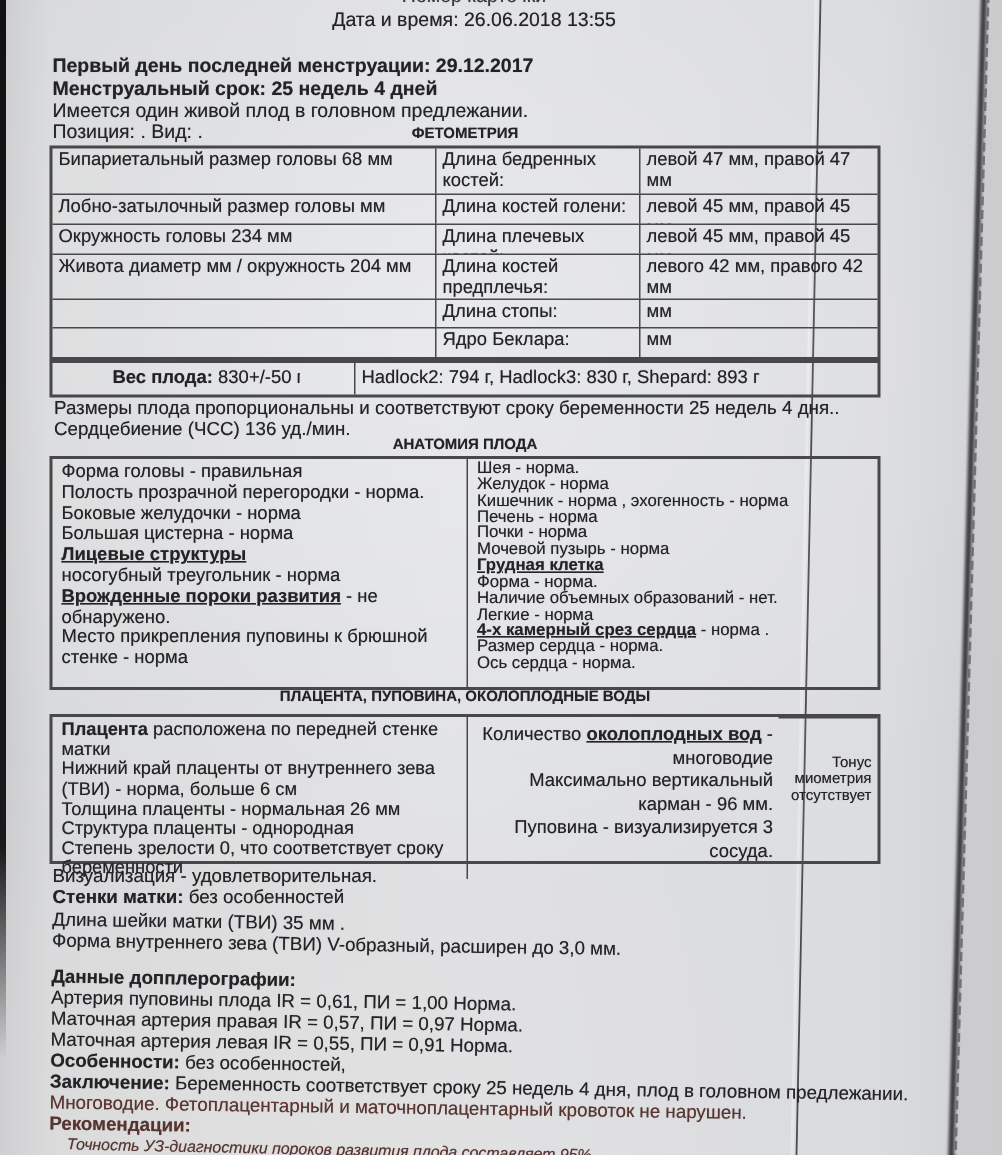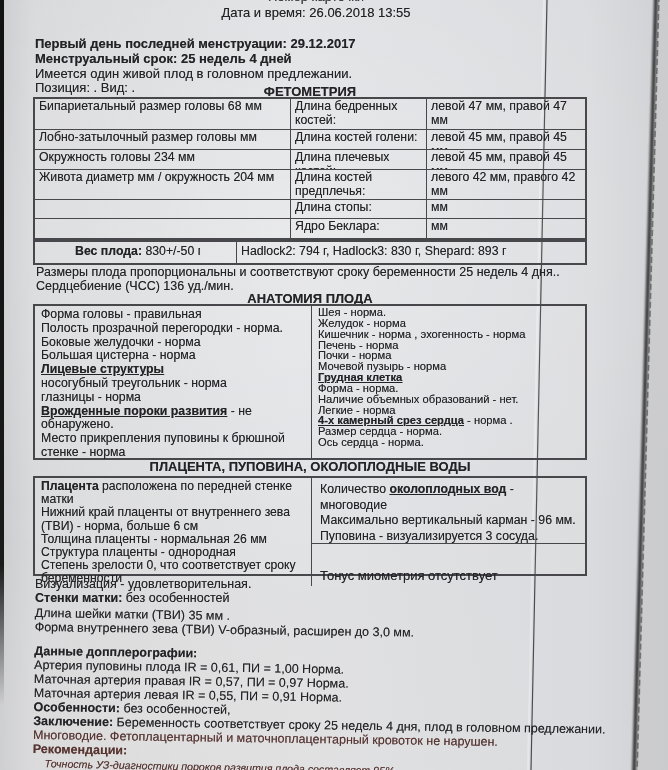--- a/index.html
+++ b/index.html
@@ -19,44 +19,44 @@
   .center{text-align:center;}
   
   #edge-left{left:0;top:0;width:4px;height:706px;
     background:linear-gradient(180deg,#121212 0%,#1a1a1b 80%,rgba(26,26,27,0) 100%);}
   
   #top-clip{top:-11px;left:20px;width:592px;font-size:13px;color:#3a3a3e;}
   #datetime{top:5px;left:20px;width:592px;font-size:13px;}
   
   #intro{top:37px;left:35px;width:570px;font-size:13px;line-height:14.8px;}
   
-  .sec-h{left:33px;width:554px;font-size:13px;font-weight:700;}
+  .sec-h{left:33px;width:554px;font-size:10px;font-weight:700;}
   #h-fet{top:84px;}
   #h-anat{top:291px;}
   #h-plac{top:459px;}
   
   .tbl{border:2px solid #48484c;background:rgba(255,255,255,.06);}
   #fet-tbl{top:97px;left:33px;width:550px;display:grid;
     grid-template-columns:255px 136px 159px;grid-template-rows:30px 20px 20px 30px 19px 20px;}
   #fet-tbl > div{font-size:12.3px;line-height:13.8px;padding:1px 4px 0 4px;overflow:hidden;}
   #fet-tbl > .c2,#fet-tbl > .c3{border-left:1px solid #48484c;}
   #fet-tbl > .rt{border-top:1px solid #48484c;}
   #w-tbl{top:240px;left:33px;width:550px;height:21px;display:grid;grid-template-columns:165px 385px;}
   #w-tbl > div{font-size:12.3px;line-height:19px;padding:0 4px;white-space:nowrap;overflow:hidden;margin-left:36px;}
   #w-tbl > .c2{border-left:1px solid #48484c;}
   #fet-note1{top:265px;left:36px;font-size:12.5px;}
   #fet-note2{top:279px;left:36px;font-size:12.5px;}
   #anat-tbl{top:304px;left:33px;width:550px;height:152px;display:grid;grid-template-columns:276px 274px;}
   #anat-left{padding:2px 4px 0 6px;font-size:12.3px;line-height:13.8px;}
   #anat-right{border-left:1px solid #48484c;padding:1px 4px 0 6px;font-size:11.2px;line-height:10.85px;}
   #plac-tbl{top:476px;left:33px;width:550px;height:96px;display:grid;grid-template-columns:276px 274px;}
   #plac-left{padding:2px 4px 0 6px;font-size:12.2px;line-height:13.2px;}
-  #plac-right{border-left:1px solid #48484c;display:flex;flex-direction:column;}
+  #plac-right{border-left:1px solid #48484c;display:flex;flex-direction:row;text-align:right;}
   #plac-right-top{height:61px;padding:4px 4px 0 8px;font-size:12.3px;line-height:15.5px;}
-  #plac-right-bot{border-top:1px solid #48484c;flex:1;padding:24px 4px 0 8px;font-size:13px;}
+  #plac-right-bot{border-top:1px solid #48484c;flex:1;padding:24px 4px 0 8px;font-size:10px;}
   #visualization{top:577px;left:35px;font-size:12.5px;}
   #uterine-walls{top:591px;left:35px;font-size:12.5px;}
   
   #lower{top:606px;left:35px;width:600px;font-size:12.5px;line-height:14px;
     transform:rotate(.85deg);transform-origin:0 0;}
   .gap10{height:10px;}
   .maroon{color:#5a332e;}
   #footnote{font-size:10.6px;font-style:italic;padding-left:12px;transform:rotate(.35deg);transform-origin:0 0;}
   svg{pointer-events:none;}
 </style>
@@ -114,21 +114,20 @@
 
   <div id="h-anat" class="abs center sec-h">АНАТОМИЯ ПЛОДА</div>
   <div id="anat-tbl" class="abs tbl">
     <div id="anat-left">
       <div><span class="bu"></span><span>Форма головы - правильная</span></div>
       <div><span class="bu"></span><span>Полость прозрачной перегородки - норма.</span></div>
       <div><span class="bu"></span><span>Боковые желудочки - норма</span></div>
       <div><span class="bu"></span><span>Большая цистерна - норма</span></div>
       <div><span class="bu">Лицевые структуры</span><span></span></div>
       <div><span class="bu"></span><span>носогубный треугольник - норма</span></div>
-      <div><span class="bu"></span><span>глазницы - норма</span></div>
       <div><span class="bu">Врожденные пороки развития</span><span> - не обнаружено.</span></div>
       <div><span class="bu"></span><span>Место прикрепления пуповины к брюшной стенке - норма</span></div>
     </div>
     <div id="anat-right">
       <div><span class="bu"></span><span>Шея - норма.</span></div>
       <div><span class="bu"></span><span>Желудок - норма</span></div>
       <div><span class="bu"></span><span>Кишечник - норма , эхогенность - норма</span></div>
       <div><span class="bu"></span><span>Печень - норма</span></div>
       <div><span class="bu"></span><span>Почки - норма</span></div>
       <div><span class="bu"></span><span>Мочевой пузырь - норма</span></div>

